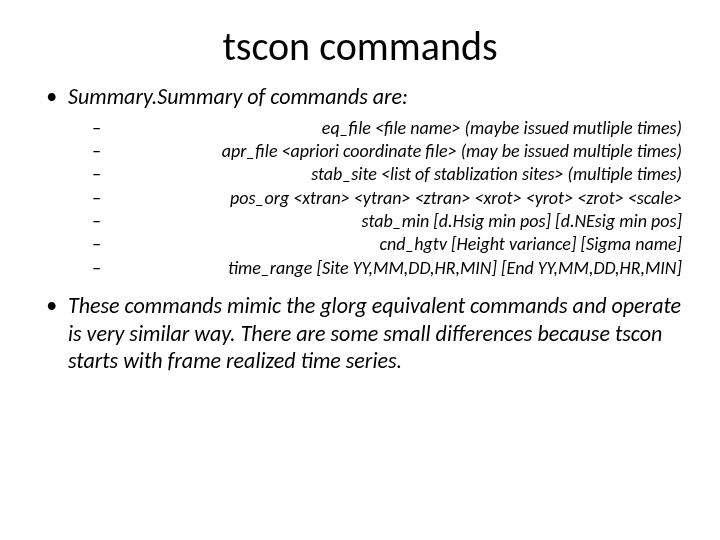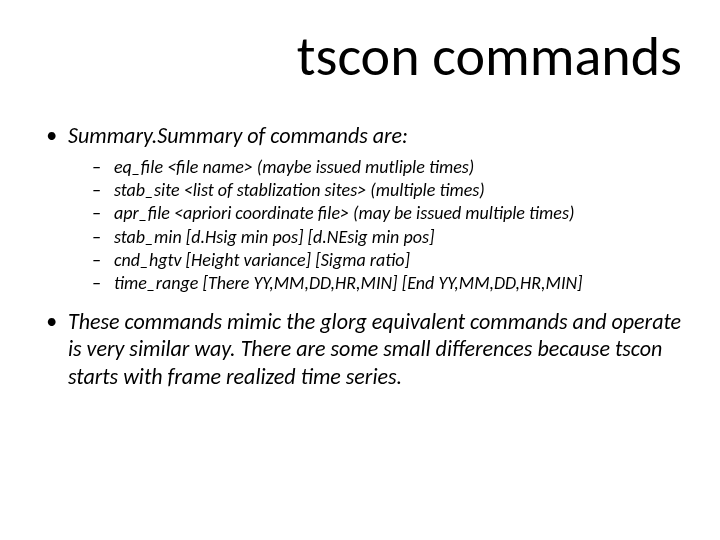--- a/index.html
+++ b/index.html
@@ -6,24 +6,24 @@
     body {
       width: 720px;
       height: 540px;
       background: #fff;
       font-family: Calibri, "Segoe UI", Arial, sans-serif;
       color: #000;
       padding: 22px 38px 0 38px;
       overflow: hidden;
     }
     .title {
-      text-align: right;
-      font-size: 56px;
+      text-align: center;
+      font-size: 40px;
       font-weight: 400;
-      margin-bottom: 32px;
+      margin-bottom: 12px;
     }
     ul.lvl1 {
       list-style: none;
       padding-left: 8px;
     }
     ul.lvl1 > li {
       position: relative;
       padding-left: 22px;
       font-size: 22px;
       line-height: 1.25;
@@ -35,20 +35,21 @@
       position: absolute;
       left: 0;
       top: 0;
       font-size: 22px;
     }
     ul.lvl2 {
       list-style: none;
       padding-left: 24px;
       margin-top: 6px;
       margin-bottom: 12px;
+      text-align: right;
     }
     ul.lvl2 > li {
       position: relative;
       padding-left: 22px;
       font-size: 18px;
       line-height: 1.3;
     }
     ul.lvl2 > li::before {
       content: "–";
       position: absolute;
@@ -61,23 +62,24 @@
 </head>
 <body>
 
 <h1 class="title">tscon commands</h1>
 
 <ul class="lvl1">
   <li>
     <span>Summary.Summary of commands are:</span>
     <ul class="lvl2">
       <li> eq_file &lt;file name&gt;  (maybe issued mutliple times)</li>
+      <li>apr_file &lt;apriori coordinate file&gt; (may be issued multiple times)</li>
       <li>stab_site &lt;list of stablization sites&gt; (multiple times)</li>
-      <li>apr_file &lt;apriori coordinate file&gt; (may be issued multiple times)</li>
+      <li>pos_org &lt;xtran&gt; &lt;ytran&gt; &lt;ztran&gt; &lt;xrot&gt; &lt;yrot&gt; &lt;zrot&gt; &lt;scale&gt;</li>
       <li>stab_min [d.Hsig min pos] [d.NEsig min pos]</li>
-      <li>cnd_hgtv [Height variance] [Sigma ratio]</li>
-      <li>time_range [There YY,MM,DD,HR,MIN] [End YY,MM,DD,HR,MIN]</li>
+      <li>cnd_hgtv [Height variance] [Sigma name]</li>
+      <li>time_range [Site YY,MM,DD,HR,MIN] [End YY,MM,DD,HR,MIN]</li>
     </ul>
   </li>
   <li class="gap">
     <span>These commands mimic the glorg equivalent commands and operate is very similar way.  There are some small differences because tscon starts with frame realized time series.</span>
   </li>
 </ul>
 
 </body></html>

